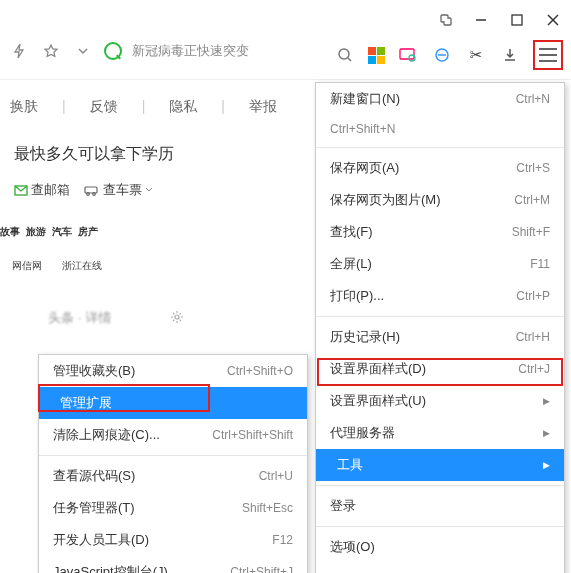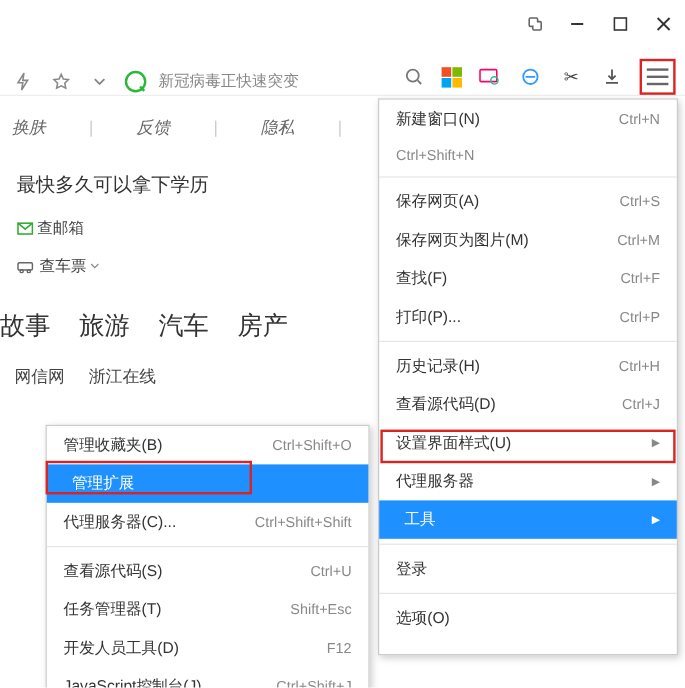--- a/index.html
+++ b/index.html
@@ -1,38 +1,38 @@
 <!DOCTYPE html>
 <html><head>
 <meta charset="utf-8">
 <style>
 * { margin: 0; padding: 0; box-sizing: border-box; font-family: "Microsoft YaHei", Arial, sans-serif; }
 body { width: 571px; height: 573px; background: #fff; position: relative; overflow: hidden; }
 .titlebar { height: 40px; display: flex; justify-content: flex-end; align-items: center; padding-right: 8px; gap: 16px; }
 .titlebar svg { display: block; }
 .win-btn { width: 20px; height: 20px; display: flex; align-items: center; justify-content: center; }
-.toolbar { height: 40px; display: flex; align-items: flex-end; padding: 0 8px; gap: 14px; border-bottom: 1px solid #eee; }
+.toolbar { height: 40px; display: flex; align-items: flex-start; padding: 0 8px; gap: 14px; border-bottom: 1px solid #eee; }
 .toolbar-left { display: flex; align-items: center; gap: 10px; flex: 1; }
 .toolbar-right { display: flex; align-items: center; gap: 12px; }
 .icon-btn { width: 22px; height: 22px; display: flex; align-items: center; justify-content: center; color: #666; cursor: pointer; }
 .q-logo { width: 18px; height: 18px; border: 2px solid #2ab83a; border-radius: 50%; position: relative; }
 .q-logo::after { content: ''; position: absolute; width: 5px; height: 2px; background: #2ab83a; bottom: 0; right: -1px; transform: rotate(45deg); }
 .search-text { color: #888; font-size: 13px; }
 .ms-icon { display: grid; grid-template-columns: 8px 8px; grid-template-rows: 8px 8px; gap: 1px; }
 .ms-icon span:nth-child(1){background:#f25022}.ms-icon span:nth-child(2){background:#7fba00}.ms-icon span:nth-child(3){background:#00a4ef}.ms-icon span:nth-child(4){background:#ffb900}
 .menu-burger { border: 2px solid #d22; padding: 4px; width: 30px; height: 30px; display: flex; flex-direction: column; justify-content: space-around; cursor: pointer; }
 .menu-burger span { height: 2px; background: #666; }
 .content-bg { position: absolute; top: 80px; left: 0; right: 0; padding: 10px 0; color: #555; font-size: 14px; }
-.links-row { display: flex; gap: 36px; padding: 8px 10px; color: #666; font-style: italic; }
+.links-row { display: flex; gap: 24px; padding: 8px 10px; color: #666; }
 .links-row span { cursor: pointer; }
 .body-text { padding: 20px 14px 10px; color: #333; font-size: 16px; }
-.mail-row { display: flex; gap: 14px; padding: 6px 14px; color: #444; font-size: 13px; align-items: flex-start; flex-direction: column; }
+.mail-row { display: flex; gap: 14px; padding: 6px 14px; color: #444; font-size: 13px; align-items: flex-end; }
 .mail-row .mi { display: inline-flex; align-items: center; gap: 3px; }
-.tabs-row { display: flex; gap: 24px; padding: 20px 0 10px; font-size: 21px; color: #333; }
-.tabs2 { display: flex; gap: 20px; padding: 10px 12px; color: #444; font-size: 14px; }
+.tabs-row { display: flex; gap: 6px; padding: 20px 0 10px; font-size: 10px; color: #333; font-weight: bold; }
+.tabs2 { display: flex; gap: 20px; padding: 10px 12px; color: #444; font-size: 10px; }
 .section-header { display: flex; align-items: center; justify-content: space-between; padding: 6px 12px; margin-top: 20px; margin-left: 36px; width: 160px; color: #888; font-size: 13px; }
 .gear { color: #aaa; }
 .menu { position: absolute; background: #fff; border: 1px solid #ccc; box-shadow: 2px 2px 6px rgba(0,0,0,0.2); font-size: 13px; color: #333; }
 .menu-main { top: 82px; right: 6px; width: 250px; }
 .menu-item { display: flex; justify-content: space-between; align-items: center; padding: 7px 14px; cursor: pointer; white-space: nowrap; }
 .menu-item .shortcut { color: #888; font-size: 12px; }
 .menu-item.hl { background: #1e90ff; color: #fff; padding-left: 21px; }
 .menu-item.hl .shortcut { color: #fff; }
 .menu-item.hl .chev { color: #fff; }
 .menu-sep { height: 1px; background: #e5e5e5; margin: 4px 0; }
@@ -191,33 +191,37 @@
     <div class="menu-item">
       <span>保存网页(A)</span>
       <span class="shortcut">Ctrl+S</span>
     </div>
     <div class="menu-item">
       <span>保存网页为图片(M)</span>
       <span class="shortcut">Ctrl+M</span>
     </div>
     <div class="menu-item">
       <span>查找(F)</span>
-      <span class="shortcut">Ctrl+F</span>
+      <span class="shortcut">Shift+F</span>
+    </div>
+    <div class="menu-item">
+      <span>全屏(L)</span>
+      <span class="shortcut">F11</span>
     </div>
     <div class="menu-item">
       <span>打印(P)...</span>
       <span class="shortcut">Ctrl+P</span>
     </div>
     <div class="menu-sep"></div>
     <div class="menu-item">
       <span>历史记录(H)</span>
       <span class="shortcut">Ctrl+H</span>
     </div>
     <div class="menu-item">
-      <span>查看源代码(D)</span>
+      <span>设置界面样式(D)</span>
       <span class="shortcut">Ctrl+J</span>
     </div>
     <div class="menu-item">
       <span>设置界面样式(U)</span>
       <span class="shortcut chev" style="font-size: 9px;">▶</span>
     </div>
     <div class="menu-item">
       <span>代理服务器</span>
       <span class="shortcut chev" style="font-size: 9px;">▶</span>
     </div>
@@ -240,21 +244,21 @@
 <div class="menu submenu" id="sub-menu">
     <div class="menu-item">
       <span>管理收藏夹(B)</span>
       <span class="shortcut">Ctrl+Shift+O</span>
     </div>
     <div class="menu-item hl">
       <span>管理扩展</span>
       <span class="shortcut"></span>
     </div>
     <div class="menu-item">
-      <span>代理服务器(C)...</span>
+      <span>清除上网痕迹(C)...</span>
       <span class="shortcut">Ctrl+Shift+Shift</span>
     </div>
     <div class="menu-sep"></div>
     <div class="menu-item">
       <span>查看源代码(S)</span>
       <span class="shortcut">Ctrl+U</span>
     </div>
     <div class="menu-item">
       <span>任务管理器(T)</span>
       <span class="shortcut">Shift+Esc</span>

